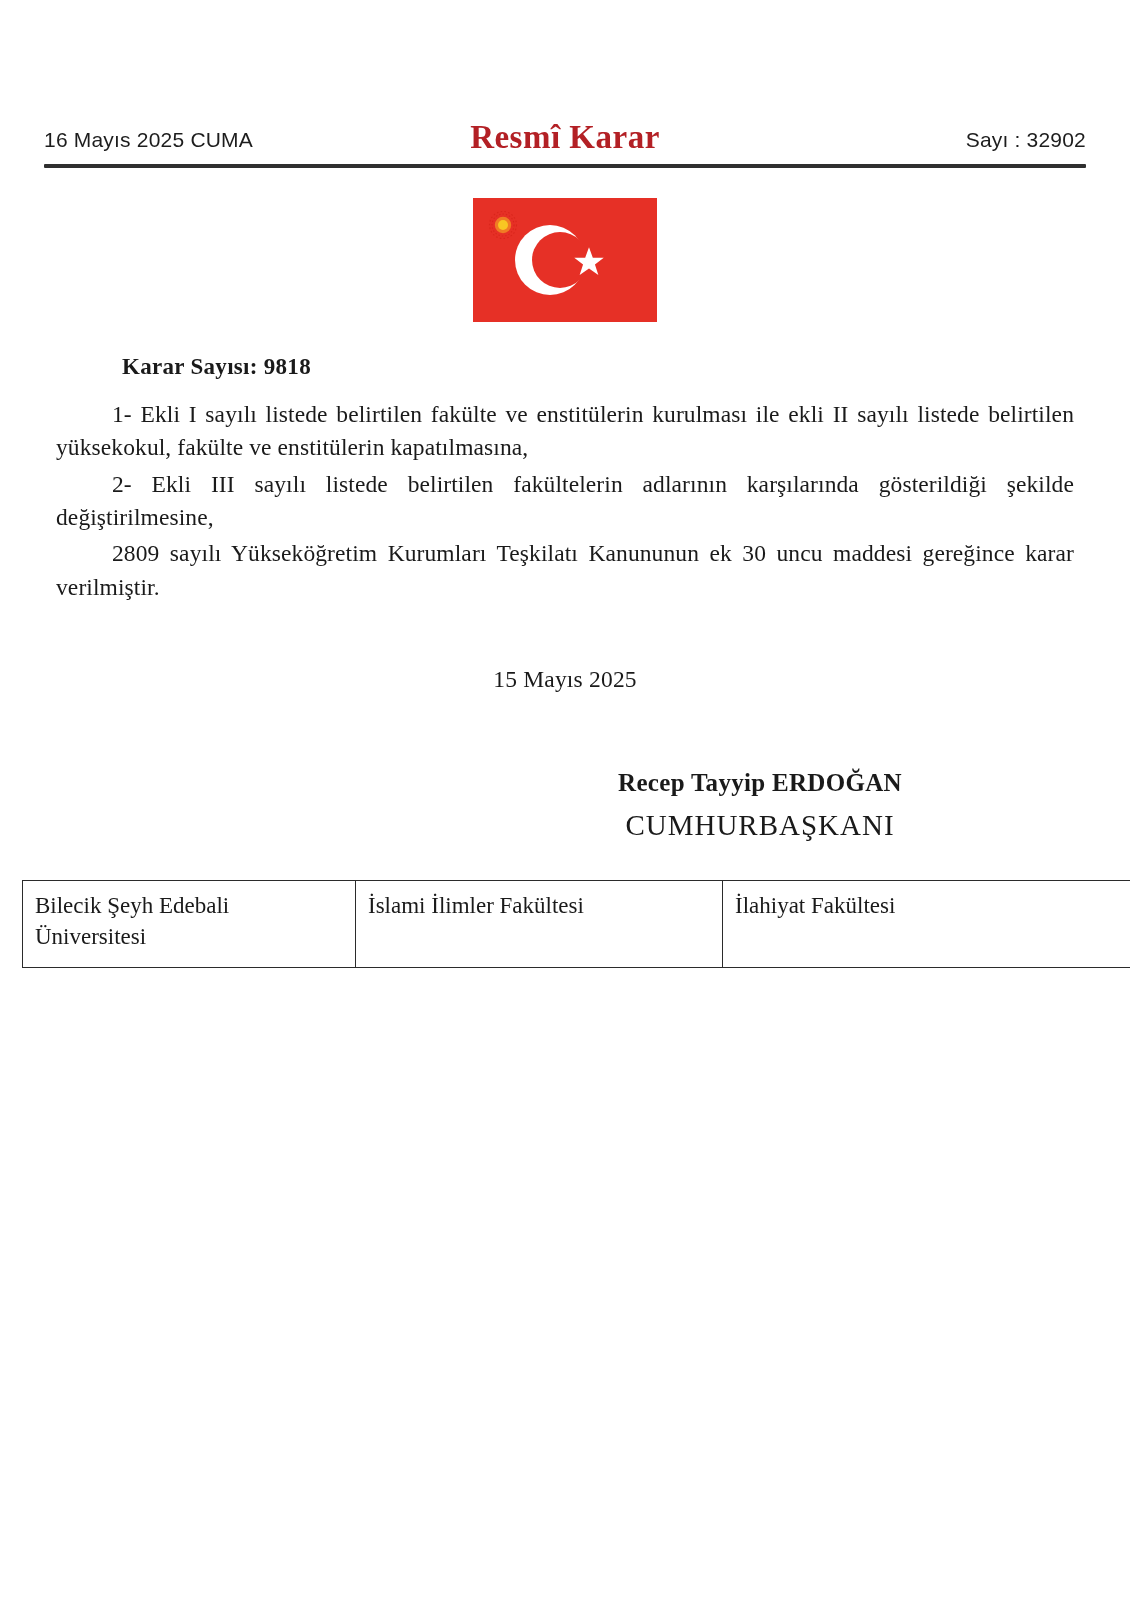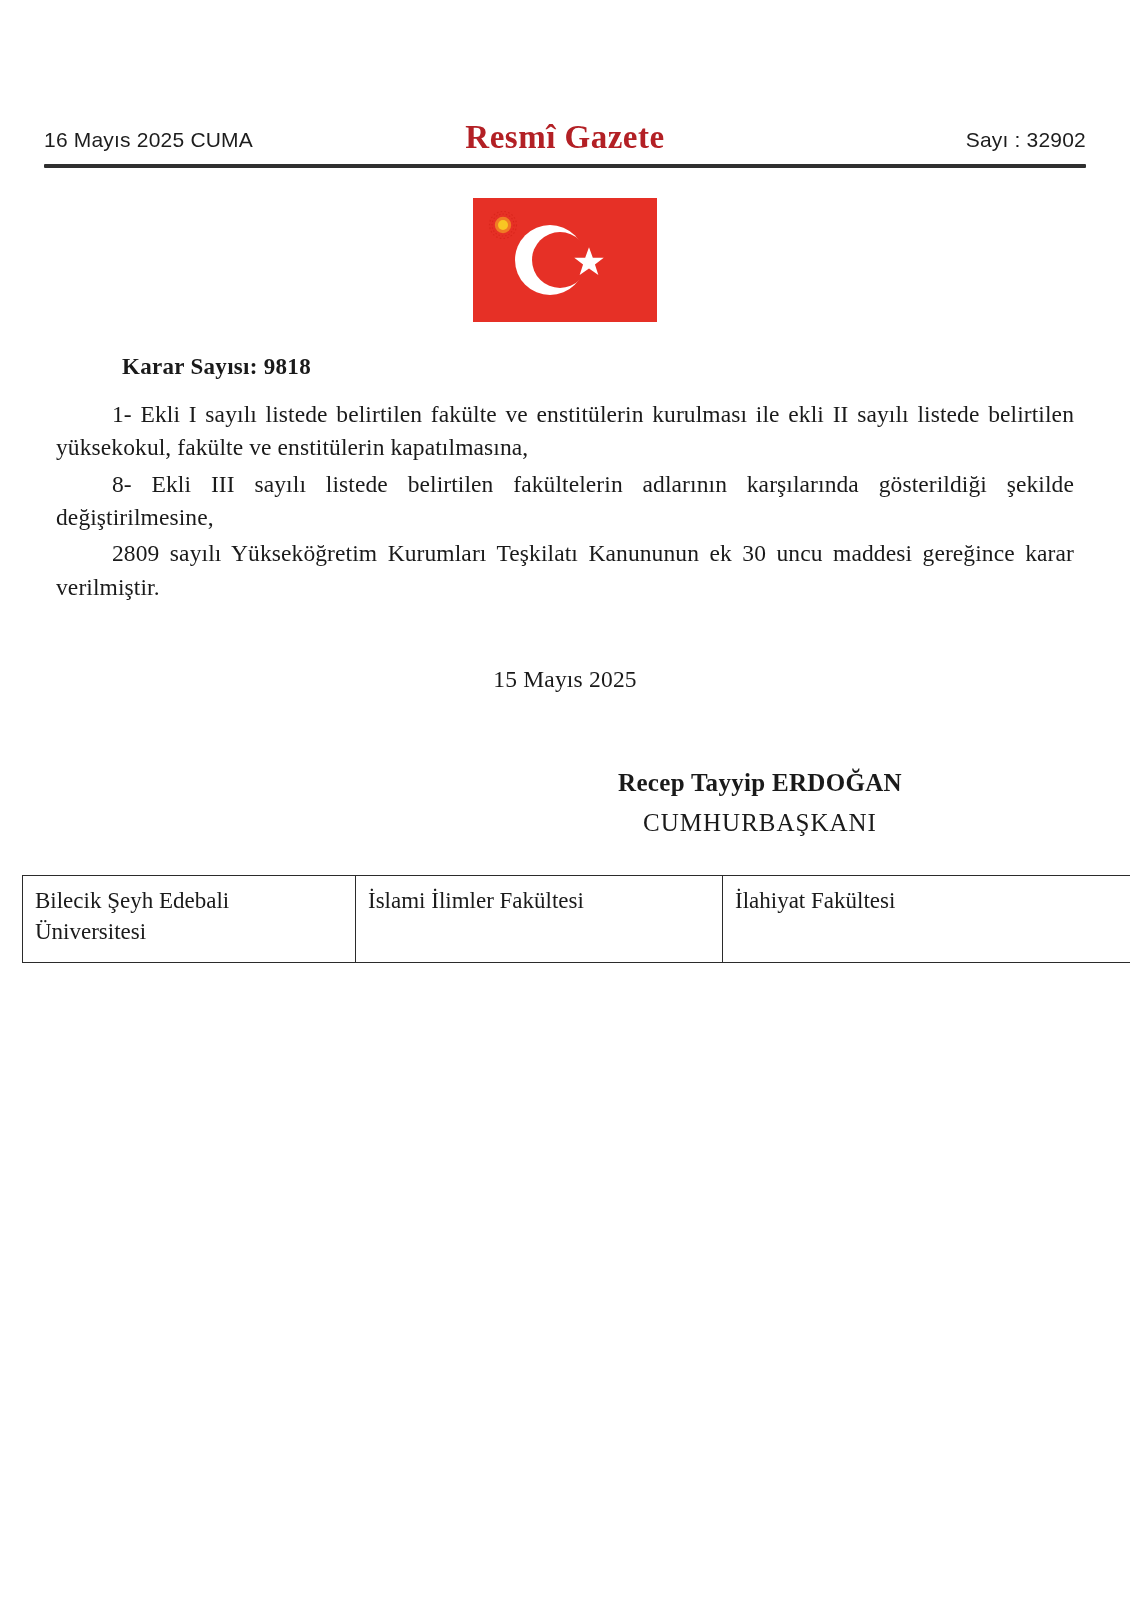--- a/index.html
+++ b/index.html
@@ -163,21 +163,21 @@
     margin-top: 76px;
     text-align: center;
     padding-left: 390px;
   }
   .sign-name {
     font-weight: bold;
     font-size: 25px;
     letter-spacing: 0.3px;
   }
   .sign-role {
-    font-size: 25px;
+    font-size: 29px;
     margin-top: 12px;
     letter-spacing: 1px;
   }
 
   
   .list-heading {
     text-align: center;
     font-weight: bold;
     font-size: 23px;
     letter-spacing: 0.8px;
@@ -203,21 +203,21 @@
   .col-old-name  { width: 342px; }
   .col-new-name  { width: 414px; }
 </style>
 </head>
 <body>
 
 <div class="page">
 
   <div class="masthead">
     <div class="masthead-date">16 Mayıs 2025 CUMA</div>
-    <div class="masthead-title">Resmî Gazete</div>
+    <div class="masthead-title">Resmî Karar</div>
     <div class="masthead-issue">Sayı : 32902</div>
   </div>
   <div class="masthead-rule"></div>
 
 
   <div class="flag-wrap">
     <div class="flag">
       <div class="sun-emblem">
         <svg width="34" height="34" viewBox="0 0 34 34" aria-hidden="true">
           <g stroke="#d9261c" stroke-width="1.1">
@@ -235,21 +235,21 @@
           <polygon fill="#ffffff" points="12,1.6 14.7,9 22.4,9 16.2,13.7 18.6,21.2 12,16.6 5.4,21.2 7.8,13.7 1.6,9 9.3,9"></polygon>
         </svg>
       </div>
     </div>
   </div>
 
   <div class="karar-no">Karar Sayısı: 9818</div>
 
   <div class="body-block">
     <p class="para">1- Ekli I sayılı listede belirtilen fakülte ve enstitülerin kurulması ile ekli II sayılı listede belirtilen yüksekokul, fakülte ve enstitülerin kapatılmasına,</p>
-    <p class="para">8- Ekli III sayılı listede belirtilen fakültelerin adlarının karşılarında gösterildiği şekilde değiştirilmesine,</p>
+    <p class="para">2- Ekli III sayılı listede belirtilen fakültelerin adlarının karşılarında gösterildiği şekilde değiştirilmesine,</p>
     <p class="para para-last">2809 sayılı Yükseköğretim Kurumları Teşkilatı Kanununun ek 30 uncu maddesi gereğince karar verilmiştir.</p>
   </div>
 
   <div class="sign-date">15 Mayıs 2025</div>
 
   <div class="signature">
     <div class="sign-name">Recep Tayyip ERDOĞAN</div>
     <div class="sign-role">CUMHURBAŞKANI</div>
   </div>
 

